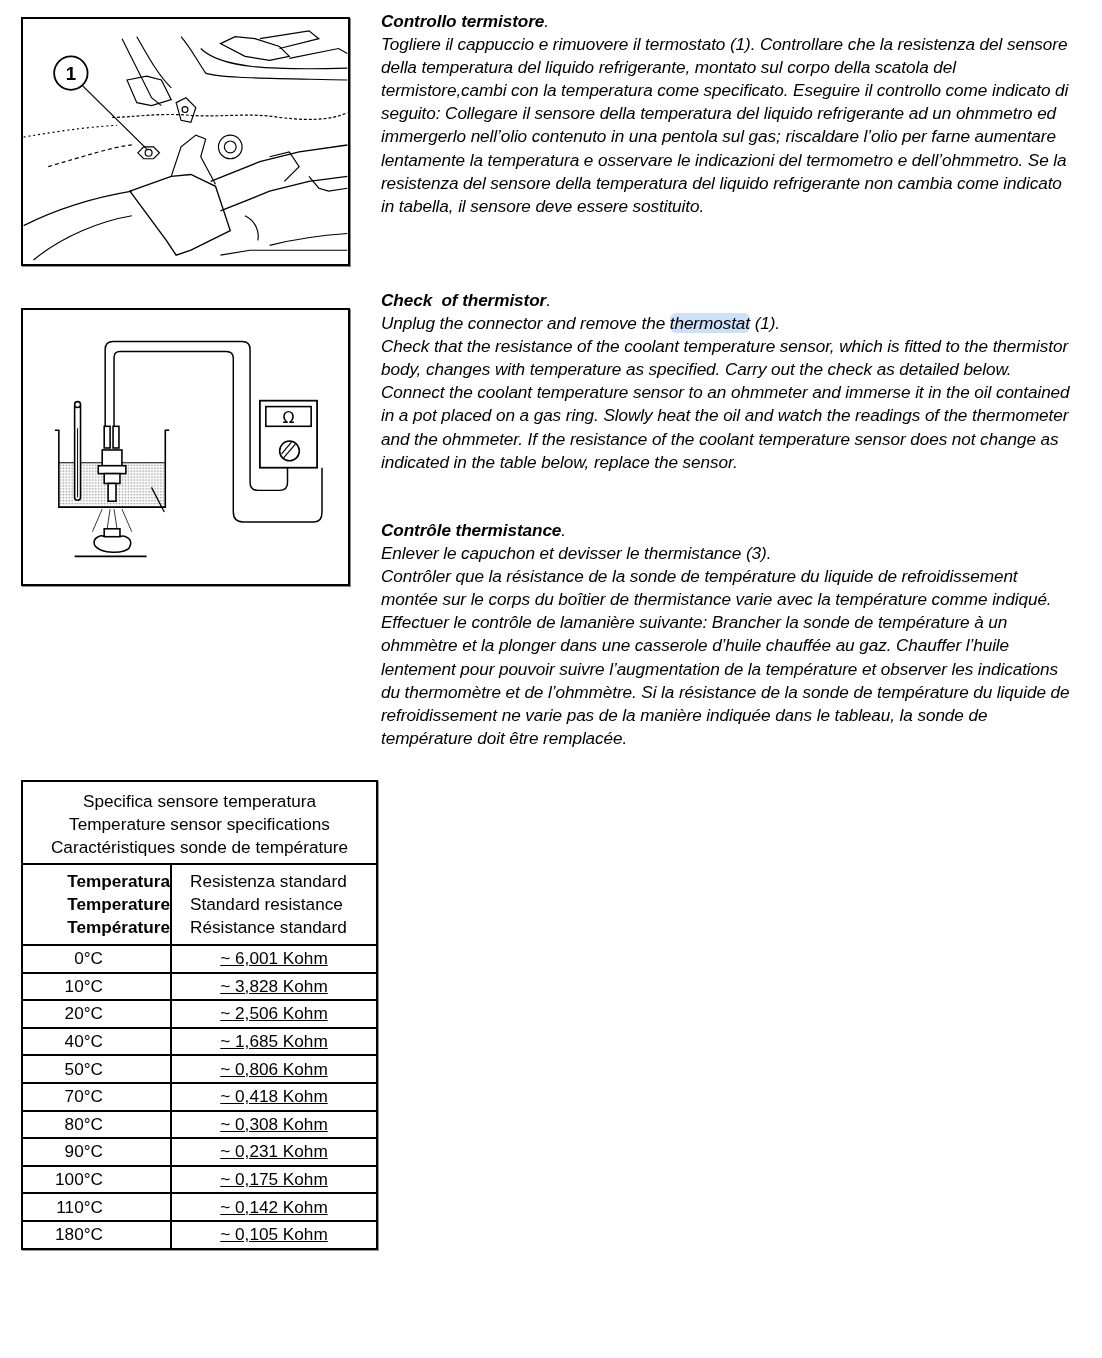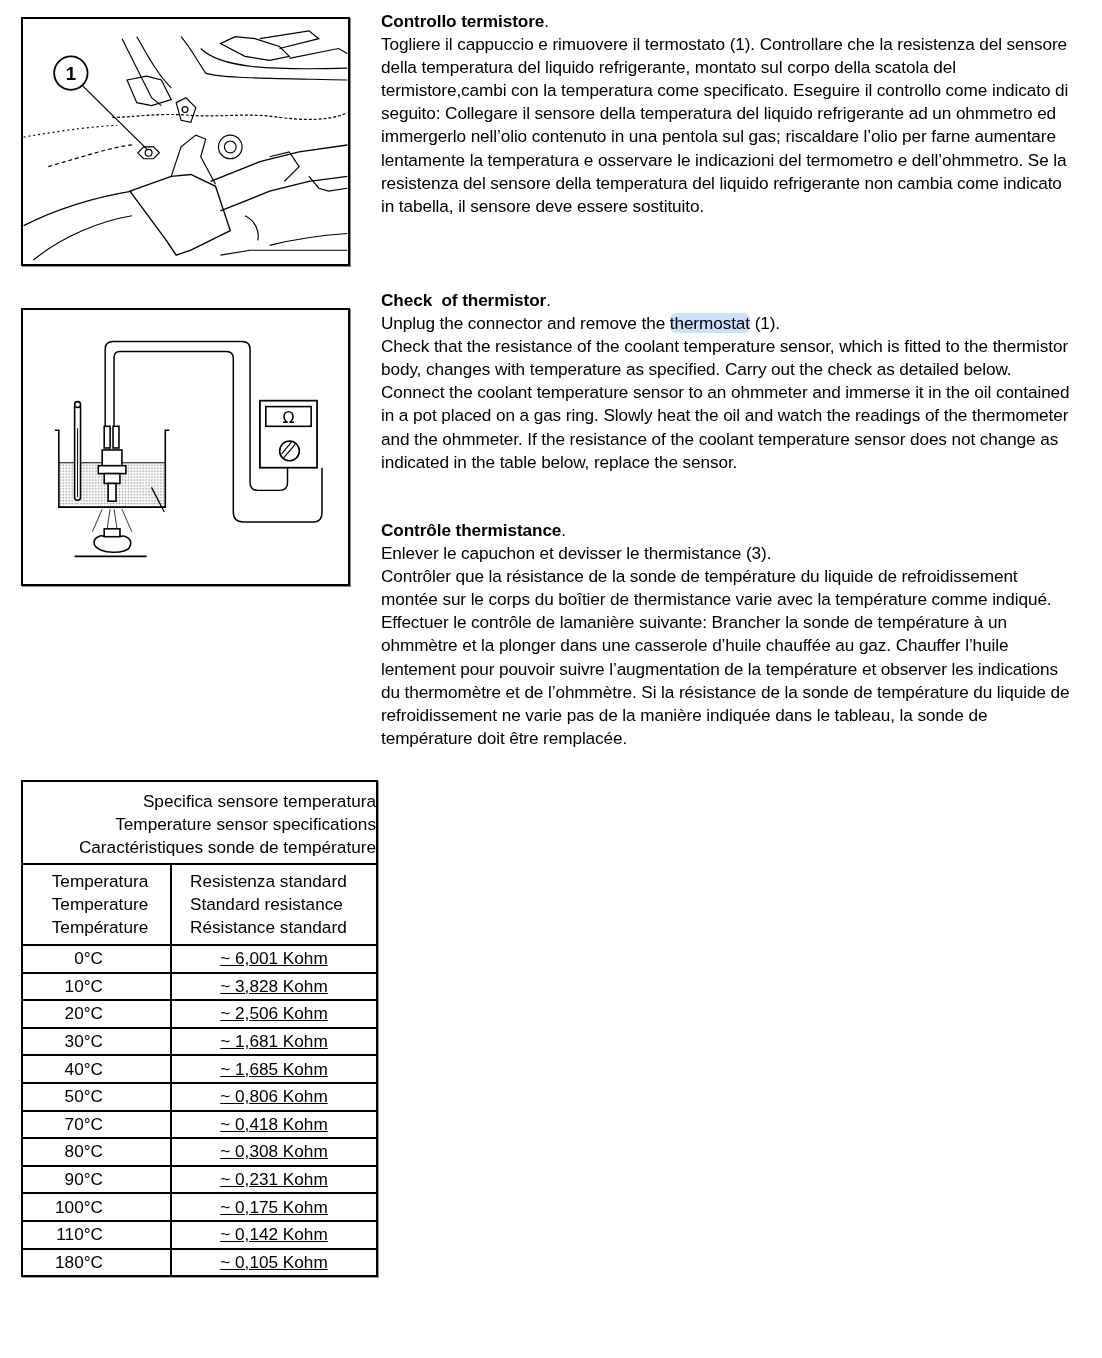--- a/index.html
+++ b/index.html
@@ -13,37 +13,37 @@
       box-shadow: 1px 1px 0 #888;
     }
     #fig1 { top: 17px; height: 249px; }
     #fig2 { top: 308px; height: 278px; }
     .figure svg { width: 100%; height: 100%; display: block; }
 
     .section {
       position: absolute; left: 381px; width: 690px;
       font-size: 17.2px; line-height: 23.1px; letter-spacing: -0.1px;
     }
-    .section .title { font-weight: bold; display: block; }
-    .section p { margin: 0; }
+    .section .title { font-weight: bold; display: block; font-style: italic; }
+    .section p { margin: 0; font-style: italic; }
     #sec-it { top: 10px; }
     #sec-en { top: 289px; }
     #sec-fr { top: 519px; }
     .hl { background: #cce0fa; border-radius: 6px; }
 
     table.spec {
       position: absolute; left: 21px; top: 780px; width: 357px;
       border-collapse: collapse; font-size: 17.2px; line-height: 23px;
       box-shadow: 1px 1px 0 #999;
     }
     table.spec td {
       border: 2px solid #000; padding: 0; vertical-align: middle;
     }
-    .caption-cell { text-align: right; padding: 6px 0 3px 0 !important; height: 72px; }
-    .hdr-left { width: 140px; padding: 3px 0 3px 7px !important; text-align: center; height: 73px; }
+    .caption-cell { text-align: center; padding: 6px 0 3px 0 !important; height: 72px; }
+    .hdr-left { width: 140px; padding: 3px 0 3px 7px !important; text-align: right; height: 73px; font-weight: bold; }
     .hdr-right { padding: 3px 0 3px 18px !important; text-align: left; }
     .row td { height: 25.6px; }
     .t-cell { text-align: left; padding-left: 0 !important; }
     .t-cell span { display: inline-block; width: 80px; text-align: right; }
     .r-cell { text-align: center; text-decoration: underline; }
     .line { display: block; }
   </style>
 </head>
 <body>
 
@@ -184,24 +184,20 @@
       </tr>
   <tr class="row">
         <td class="t-cell"><span>10°C</span></td>
         <td class="r-cell">~ 3,828 Kohm</td>
       </tr>
   <tr class="row">
         <td class="t-cell"><span>20°C</span></td>
         <td class="r-cell">~ 2,506 Kohm</td>
       </tr>
   <tr class="row">
-        <td class="t-cell"><span>30°C</span></td>
-        <td class="r-cell">~ 1,681 Kohm</td>
-      </tr>
-  <tr class="row">
         <td class="t-cell"><span>40°C</span></td>
         <td class="r-cell">~ 1,685 Kohm</td>
       </tr>
   <tr class="row">
         <td class="t-cell"><span>50°C</span></td>
         <td class="r-cell">~ 0,806 Kohm</td>
       </tr>
   <tr class="row">
         <td class="t-cell"><span>70°C</span></td>
         <td class="r-cell">~ 0,418 Kohm</td>

